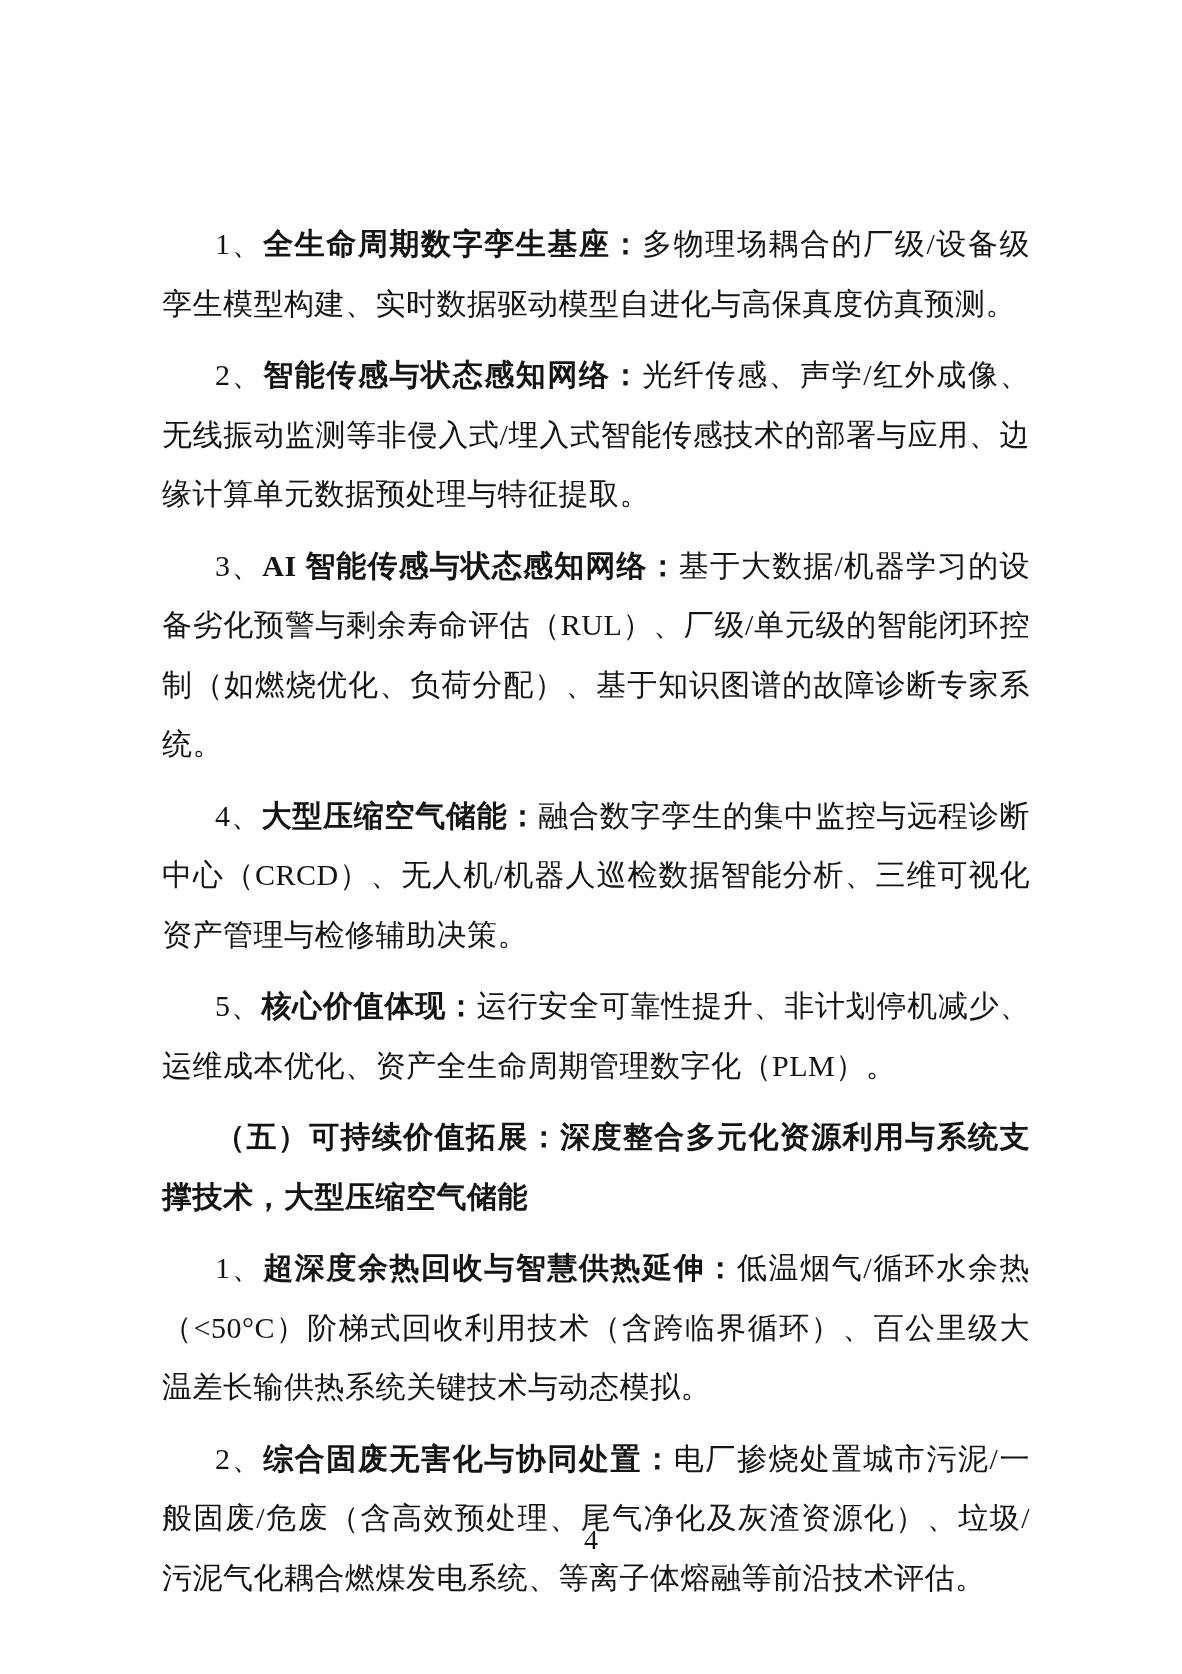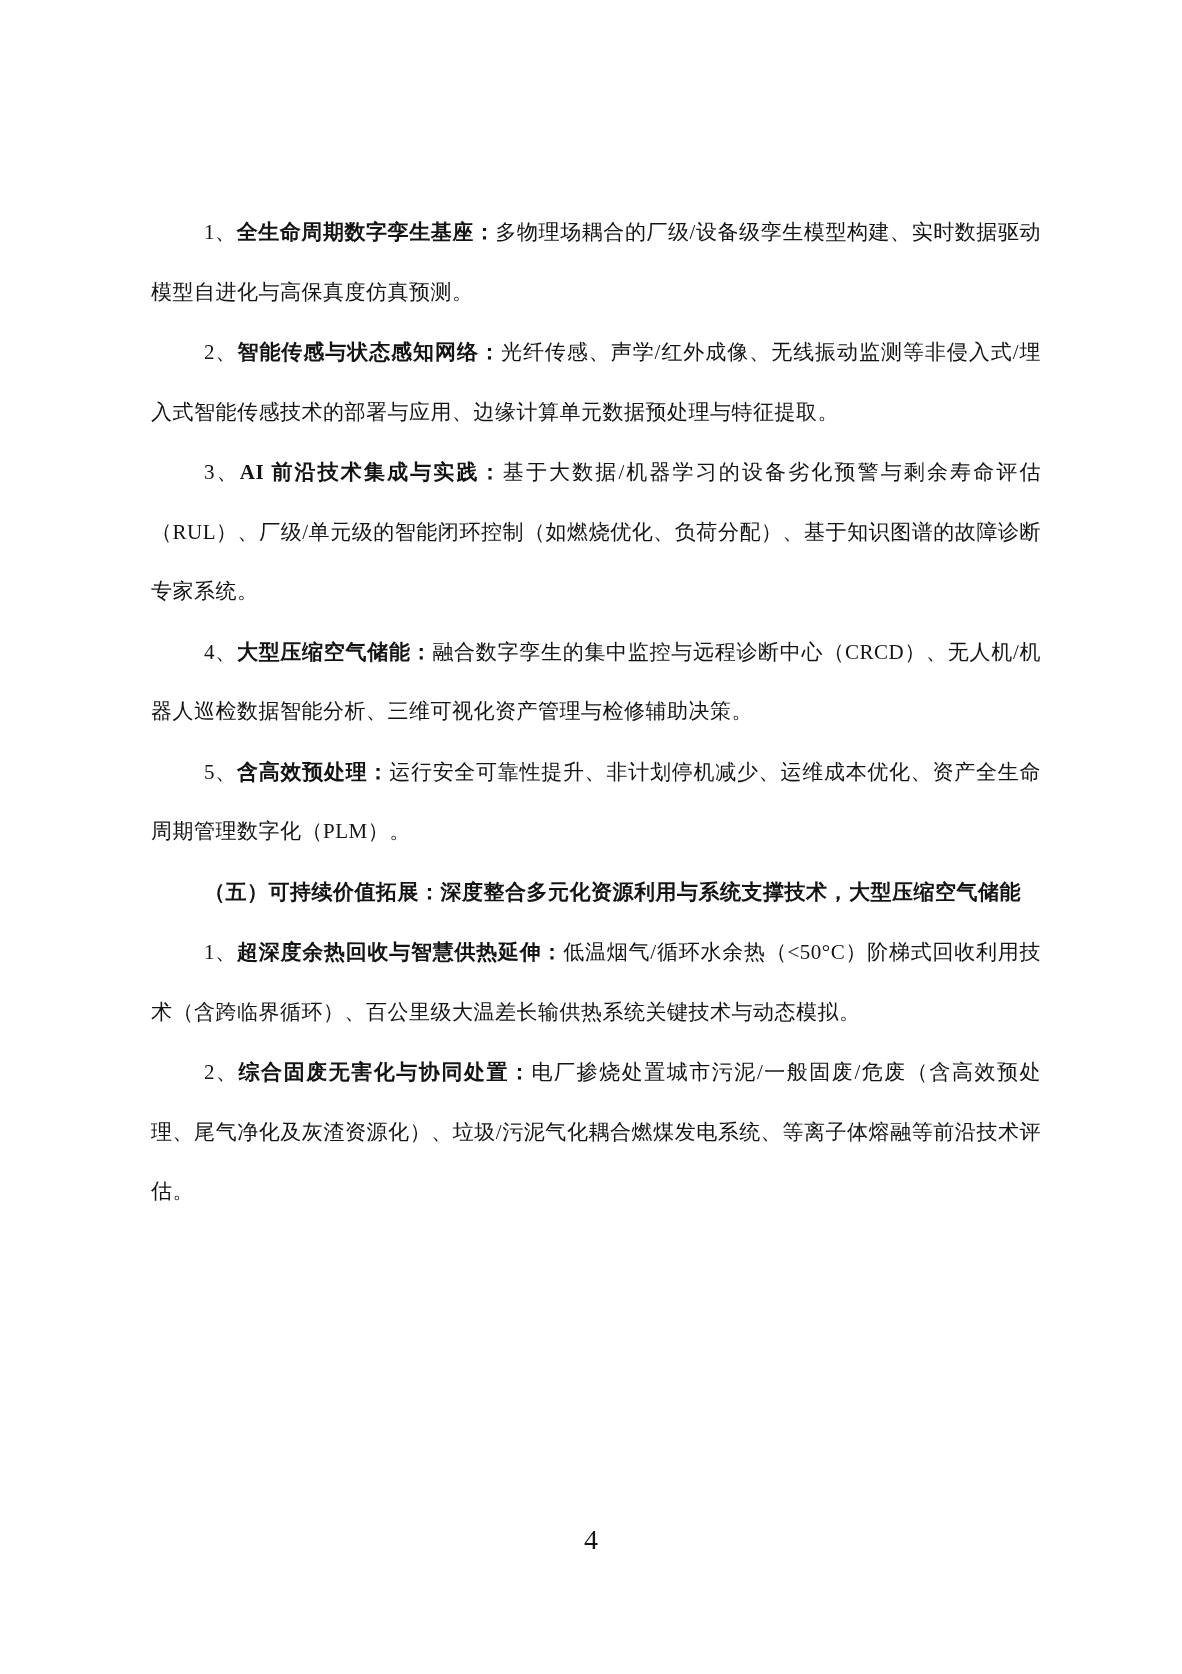--- a/index.html
+++ b/index.html
@@ -18,23 +18,23 @@
   }
   .content {
     position: absolute;
     left: 150px;
     top: 202px;
     width: 892px;
     text-align: justify;
     text-justify: inter-character;
   }
   .para {
-    margin: 1px;
+    margin: 12px;
     padding: 0;
-    font-size: 21px;
+    font-size: 30px;
     line-height: 59.5px;
     letter-spacing: 0.5px;
     text-indent: 53px;
   }
   .num {
     font-weight: 400;
   }
   .bold {
     font-weight: 700;
   }
@@ -57,23 +57,23 @@
     color: #141414;
   }
 </style>
 </head>
 <body>
 
 <div class="page">
   <div class="content" id="doc-content">
       <p class="para"><span class="num">1、</span><span class="bold">全生命周期数字孪生基座：</span><span class="body-text">多物理场耦合的厂级/设备级孪生模型构建、实时数据驱动模型自进化与高保真度仿真预测。</span></p>
       <p class="para"><span class="num">2、</span><span class="bold">智能传感与状态感知网络：</span><span class="body-text">光纤传感、声学/红外成像、无线振动监测等非侵入式/埋入式智能传感技术的部署与应用、边缘计算单元数据预处理与特征提取。</span></p>
-      <p class="para"><span class="num">3、</span><span class="bold">AI 前沿技术集成与实践：</span><span class="body-text">基于大数据/机器学习的设备劣化预警与剩余寿命评估（RUL）、厂级/单元级的智能闭环控制（如燃烧优化、负荷分配）、基于知识图谱的故障诊断专家系统。</span></p>
+      <p class="para"><span class="num">3、</span><span class="bold">AI 智能传感与状态感知网络：</span><span class="body-text">基于大数据/机器学习的设备劣化预警与剩余寿命评估（RUL）、厂级/单元级的智能闭环控制（如燃烧优化、负荷分配）、基于知识图谱的故障诊断专家系统。</span></p>
       <p class="para"><span class="num">4、</span><span class="bold">大型压缩空气储能：</span><span class="body-text">融合数字孪生的集中监控与远程诊断中心（CRCD）、无人机/机器人巡检数据智能分析、三维可视化资产管理与检修辅助决策。</span></p>
-      <p class="para"><span class="num">5、</span><span class="bold">含高效预处理：</span><span class="body-text">运行安全可靠性提升、非计划停机减少、运维成本优化、资产全生命周期管理数字化（PLM）。</span></p>
+      <p class="para"><span class="num">5、</span><span class="bold">核心价值体现：</span><span class="body-text">运行安全可靠性提升、非计划停机减少、运维成本优化、资产全生命周期管理数字化（PLM）。</span></p>
       <p class="para section"><span class="bold">（五）可持续价值拓展：深度整合多元化资源利用与系统支撑技术，大型压缩空气储能</span></p>
       <p class="para"><span class="num">1、</span><span class="bold">超深度余热回收与智慧供热延伸：</span><span class="body-text">低温烟气/循环水余热（&lt;50°C）阶梯式回收利用技术（含跨临界循环）、百公里级大温差长输供热系统关键技术与动态模拟。</span></p>
       <p class="para"><span class="num">2、</span><span class="bold">综合固废无害化与协同处置：</span><span class="body-text">电厂掺烧处置城市污泥/一般固废/危废（含高效预处理、尾气净化及灰渣资源化）、垃圾/污泥气化耦合燃煤发电系统、等离子体熔融等前沿技术评估。</span></p>
     </div>
   <div class="page-footer">
     <span class="page-num">4</span>
   </div>
 </div>
 
 </body></html>

